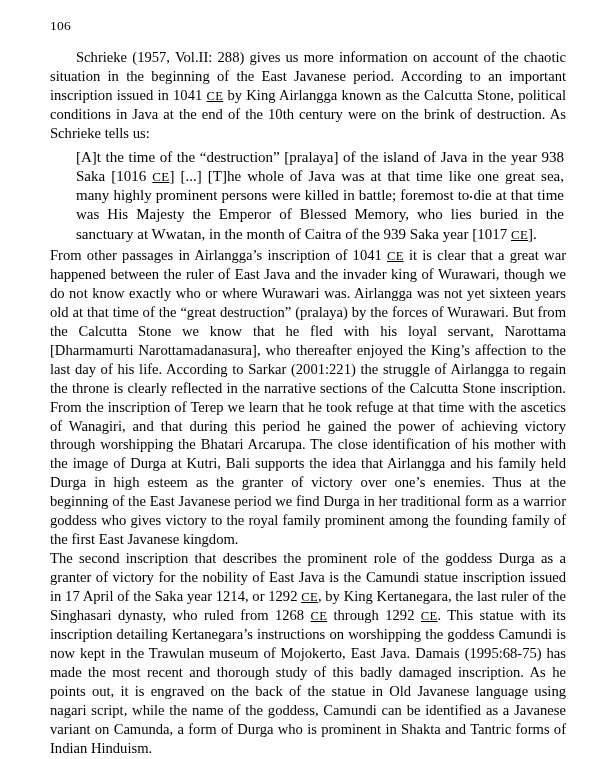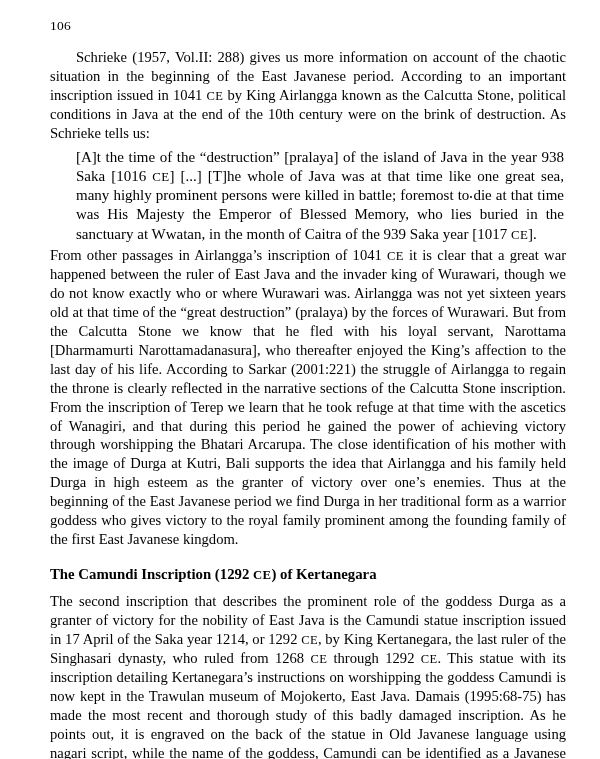--- a/index.html
+++ b/index.html
@@ -53,20 +53,21 @@
     padding-left: 26px;
     padding-right: 2px;
     font-size: 15px;
     line-height: 1.28;
     text-align: justify;
   }
   .sc {
     font-variant: small-caps;
     font-size: 0.86em;
     letter-spacing: 0.3px;
+    text-decoration: underline;
   }
   .it {
   }
   h2.section-heading {
     font-size: 14.8px;
     font-weight: bold;
     margin: 17px 0 9px 0;
     text-align: left;
   }
   .dot-mark {
@@ -92,19 +93,18 @@
   <p class="body-para"><span>Schrieke (1957, Vol.II: 288) gives us more information on account of the chaotic situation in the beginning of the East Javanese period. According to an important inscription issued in 1041 </span><span class="sc">CE</span><span> by King Airlangga known as the Calcutta Stone, political conditions in Java at the end of the 10th century were on the brink of destruction. As Schrieke tells us:</span></p>
 
   <div class="spacer-xs"></div>
 
   <div class="quote"><span>[A]t the time of the “destruction” [pralaya] of the island of Java in the year 938 Saka [1016 </span><span class="sc">CE</span><span>] [...] [T]he whole of Java was at that time like one great sea, many highly prominent persons were killed in battle; foremost to die at that time was His Majesty the Emperor of Blessed Memory, who lies buried in the sanctuary at Wwatan, in the month of Caitra of the 939 Saka year [1017 </span><span class="sc">CE</span><span>].</span></div>
 
   <div class="dot-mark"></div>
 
   <p class="cont-para"><span>From other passages in Airlangga’s inscription of 1041 </span><span class="sc">CE</span><span> it is clear that a great war happened between the ruler of East Java and the invader king of Wurawari, though we do not know exactly who or where Wurawari was. Airlangga was not yet sixteen years old at that time of the “great destruction” (</span><span class="it">pralaya</span><span>) by the forces of Wurawari. But from the Calcutta Stone we know that he fled with his loyal servant, Narottama [Dharmamurti Narottamadanasura], who thereafter enjoyed the King’s affection to the last day of his life. According to Sarkar (2001:221) the struggle of Airlangga to regain the throne is clearly reflected in the narrative sections of the Calcutta Stone inscription. From the inscription of Terep we learn that he took refuge at that time with the ascetics of Wanagiri, and that during this period he gained the power of achieving victory through worshipping the </span><span class="it">Bhatari Arcarupa</span><span>. The close identification of his mother with the image of Durga at Kutri, Bali supports the idea that Airlangga and his family held Durga in high esteem as the granter of victory over one’s enemies. Thus at the beginning of the East Javanese period we find Durga in her traditional form as a warrior goddess who gives victory to the royal family prominent among the founding family of the first East Javanese kingdom.</span></p>
 
-  <h2 class="section-heading"><span>The Camundi Inscription (1292 </span><span class="sc">CE</span><span>) of Kertanegara</span></h2>
 
   <p class="cont-para"><span>The second inscription that describes the prominent role of the goddess Durga as a granter of victory for the nobility of East Java is the Camundi statue inscription issued in 17 April of the Saka year 1214, or 1292 </span><span class="sc">CE</span><span>, by King Kertanegara, the last ruler of the Singhasari dynasty, who ruled from 1268 </span><span class="sc">CE</span><span> through 1292 </span><span class="sc">CE</span><span>. This statue with its inscription detailing Kertanegara’s instructions on worshipping the goddess Camundi is now kept in the Trawulan museum of Mojokerto, East Java. Damais (1995:68-75) has made the most recent and thorough study of this badly damaged inscription. As he points out, it is engraved on the back of the statue in Old Javanese language using </span><span class="it">nagari</span><span> script, while the name of the goddess, Camundi can be identified as a Javanese variant on Camunda, a form of Durga who is prominent in Shakta and Tantric forms of Indian Hinduism.</span></p>
 
   <p class="body-para">The image of the goddess Camundi in this statue is placed in the middle of a set of four smaller images. Camundi is flanked on the right by an image of Ganesha to the bottom right of the</p>
 
 </div>
 
 </body></html>

